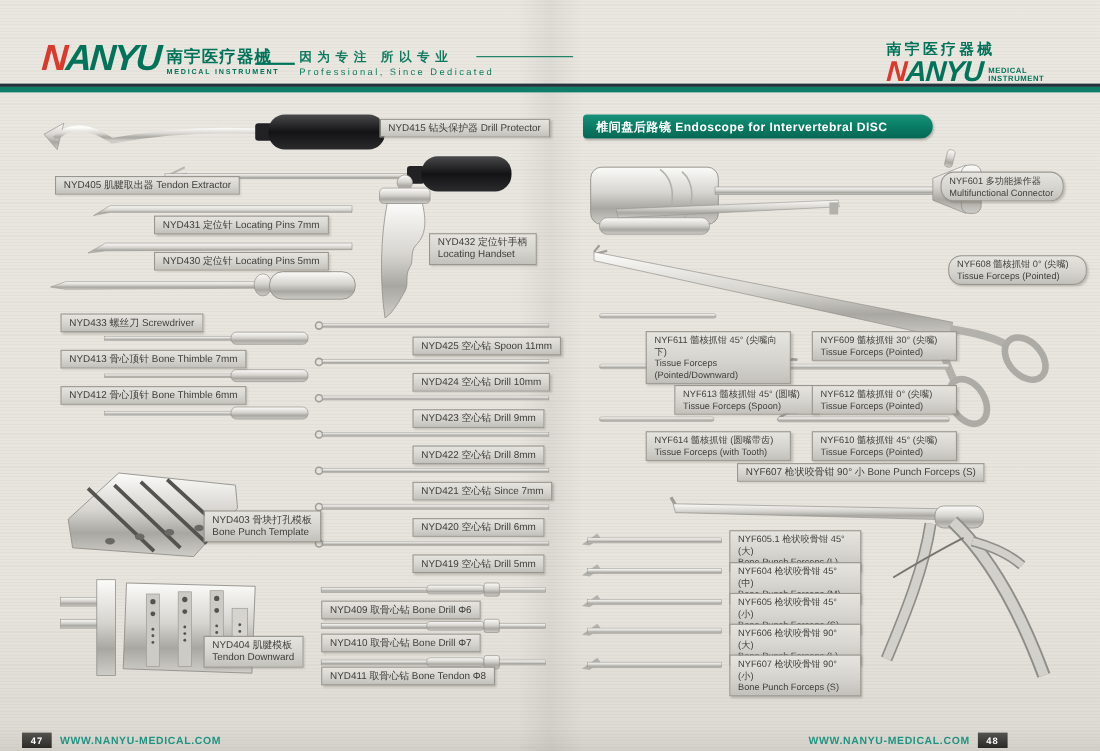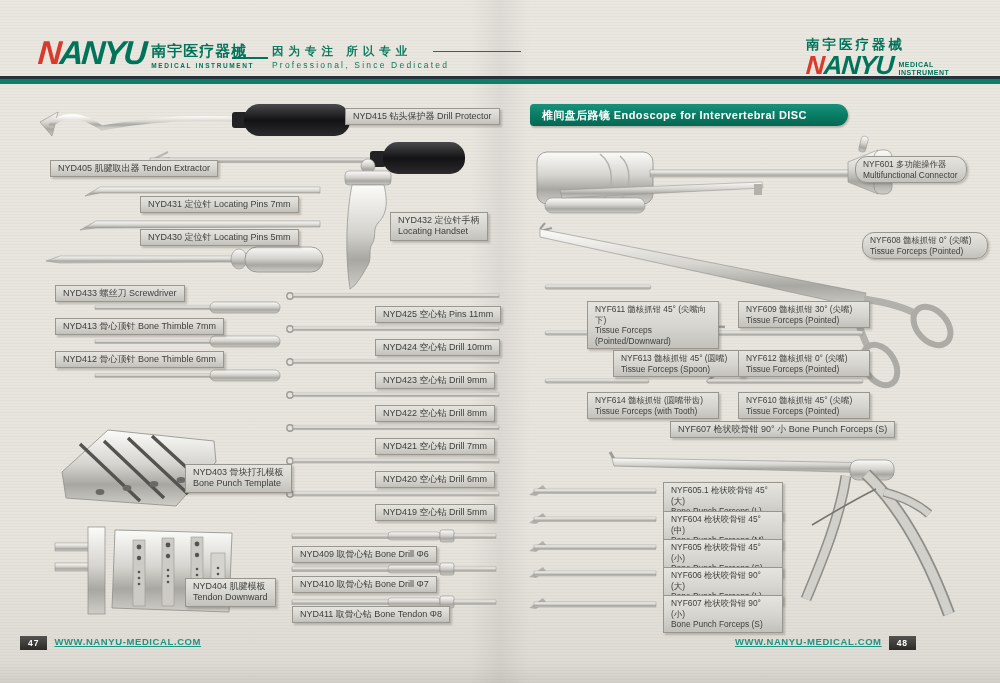--- a/index.html
+++ b/index.html
@@ -45,28 +45,28 @@
   .cw{width:96px;white-space:normal;font-size:8.4px;border-radius:12px;}
   
   .pill{
     position:absolute;left:530px;top:104px;width:306px;height:22px;z-index:3;
     background:linear-gradient(180deg,#19917a 0%,#0a7f67 45%,#056753 100%);
     border-radius:4px 12px 12px 4px;color:#ffffff;font-weight:bold;font-size:11px;
     display:flex;align-items:center;padding-left:12px;letter-spacing:.4px;
     box-shadow:1px 1.5px 2px rgba(0,0,0,0.25);
   }
   
-  .foot{position:absolute;z-index:3;display:flex;font-weight:bold;}
+  .foot{position:absolute;z-index:3;display:flex;align-items:center;font-weight:bold;margin-top:30px;}
   .footL{left:20px;top:636px;}
   .footR{left:728px;top:636px;}
   .pgnum{
     background:linear-gradient(180deg,#55534f,#2c2a27);color:#fff;font-size:8.5px;
     padding:2px 8px;letter-spacing:1px;
   }
-  .site{color:#1f9482;font-size:9.5px;letter-spacing:.6px;margin:0 7px;text-decoration:underline;}
+  .site{color:#1f9482;font-size:9.5px;letter-spacing:.6px;margin:0 7px;}
   .art{position:absolute;left:0;top:0;z-index:1;pointer-events:none;}
 </style>
 </head>
 <body>
 
 <div class="canvas">
 
   <svg class="art" width="1000" height="683" viewBox="0 0 1000 683">
     <defs>
       <linearGradient id="met" x1="0" y1="0" x2="0" y2="1">
@@ -306,25 +306,25 @@
   <div class="lbl" style="left:50px;top:160px">NYD405 肌腱取出器 Tendon Extractor</div>
   <div class="lbl" style="left:140px;top:196px">NYD431 定位针 Locating Pins  7mm</div>
   <div class="lbl" style="left:140px;top:229px">NYD430 定位针 Locating Pins  5mm</div>
   <div class="lbl lbl2" style="left:390px;top:212px">
     <span>NYD432 定位针手柄</span>
     <span>Locating Handset</span>
   </div>
   <div class="lbl" style="left:55px;top:285px">NYD433 螺丝刀 Screwdriver</div>
   <div class="lbl" style="left:55px;top:318px">NYD413 骨心顶针 Bone Thimble  7mm</div>
   <div class="lbl" style="left:55px;top:351px">NYD412 骨心顶针 Bone Thimble  6mm</div>
-  <div class="lbl" style="left:375px;top:306px">NYD425 空心钻 Pins  11mm</div>
+  <div class="lbl" style="left:375px;top:306px">NYD425 空心钻 Spoon  11mm</div>
   <div class="lbl" style="left:375px;top:339px">NYD424 空心钻 Drill  10mm</div>
   <div class="lbl" style="left:375px;top:372px">NYD423 空心钻 Drill  9mm</div>
   <div class="lbl" style="left:375px;top:405px">NYD422 空心钻 Drill  8mm</div>
-  <div class="lbl" style="left:375px;top:438px">NYD421 空心钻 Drill  7mm</div>
+  <div class="lbl" style="left:375px;top:438px">NYD421 空心钻 Since  7mm</div>
   <div class="lbl" style="left:375px;top:471px">NYD420 空心钻 Drill  6mm</div>
   <div class="lbl" style="left:375px;top:504px">NYD419 空心钻 Drill  5mm</div>
   <div class="lbl lbl2" style="left:185px;top:464px">
     <span>NYD403 骨块打孔模板</span>
     <span>Bone Punch Template</span>
   </div>
   <div class="lbl lbl2" style="left:185px;top:578px">
     <span>NYD404 肌腱模板</span>
     <span>Tendon Downward</span>
   </div>

